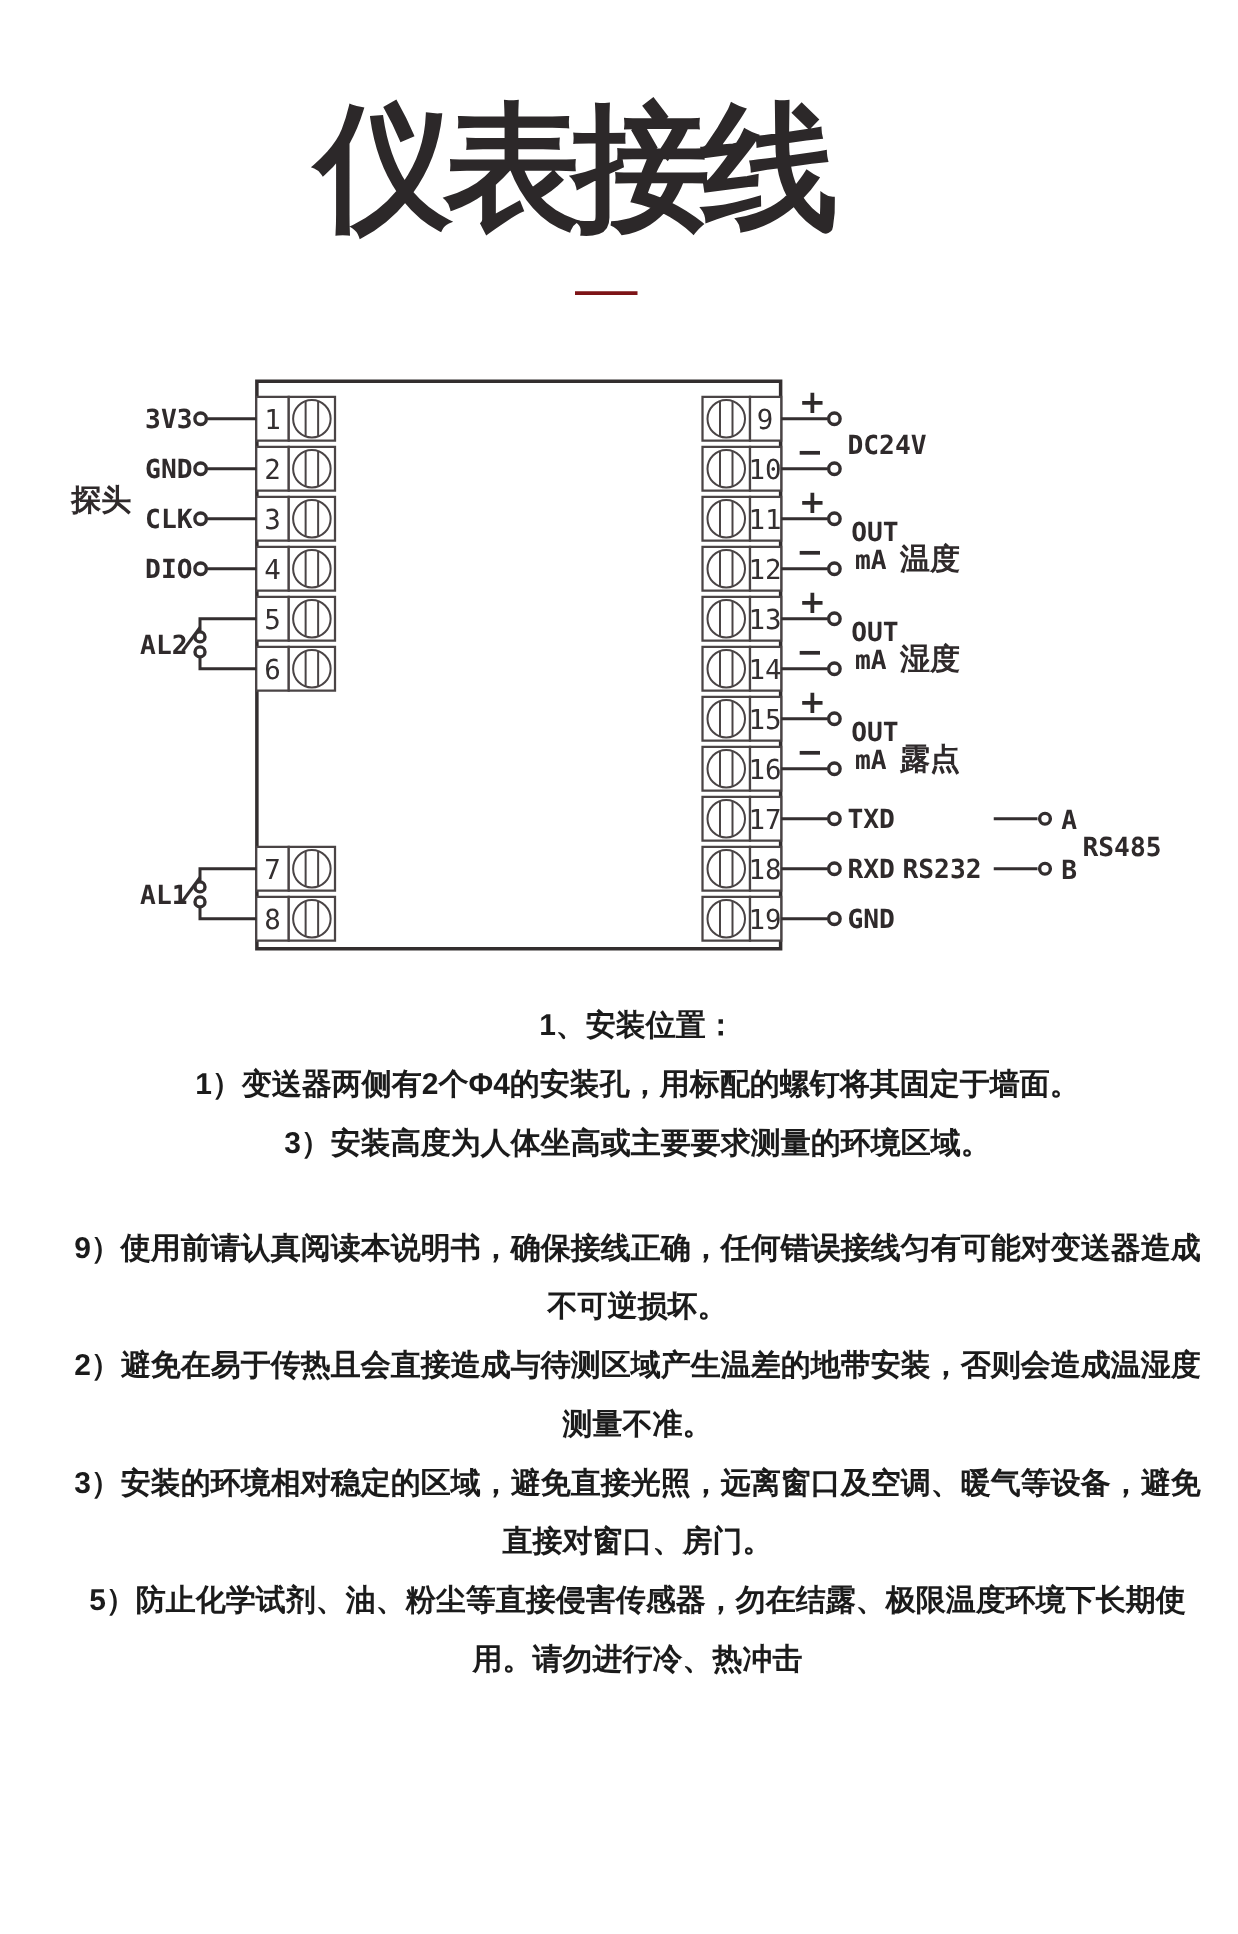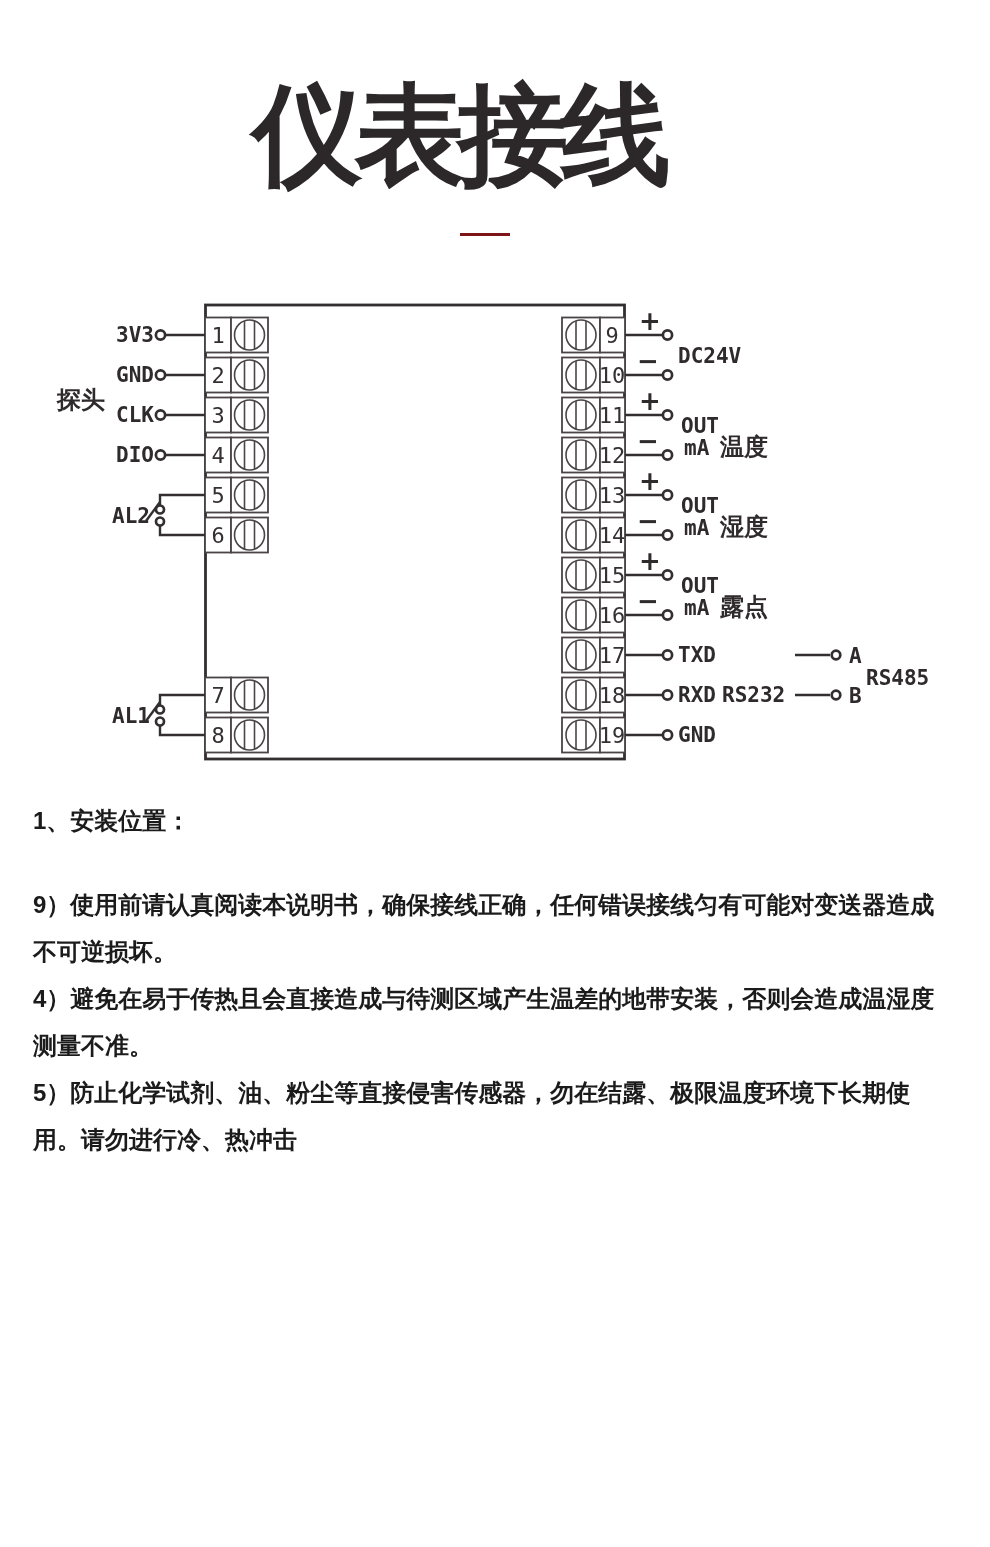--- a/index.html
+++ b/index.html
@@ -15,22 +15,22 @@
   .box{fill:none;stroke:#332e2f;stroke-width:2.8;}
   .cell{fill:#ffffff;stroke:#4a4445;stroke-width:1.8;}
   .screw{fill:none;stroke:#4a4445;stroke-width:1.6;}
   .wire{fill:none;stroke:#332e2f;stroke-width:2.4;}
   .node{fill:#ffffff;stroke:#332e2f;stroke-width:2.7;}
   .num{font:400 22px "DejaVu Sans Mono","Liberation Mono",monospace;fill:#342f30;text-anchor:middle;}
   .plabel{font:700 21px "DejaVu Sans Mono","Liberation Mono",monospace;fill:#2f2a2b;}
   .sign{font:700 26px "DejaVu Sans","Liberation Sans",sans-serif;fill:#2f2a2b;text-anchor:middle;}
   .cjk{font:600 24px "Liberation Sans","DejaVu Sans",sans-serif;fill:#2f2a2b;}
   
-  .instructions{position:absolute;left:33px;top:797px;width:922px;color:#1b1b1b;
-                font-size:24px;line-height:47px;font-weight:600;text-align:left;}
+  .instructions{position:absolute;left:49px;top:797px;width:922px;color:#1b1b1b;
+                font-size:24px;line-height:47px;font-weight:600;text-align:center;}
   .instructions p{margin:0;}
   .sec-notes{margin-top:37px;}
 </style>
 </head>
 <body>
 
 <div class="page">
 
   <h1 class="title">仪表接线</h1>
   <div class="title-underline"></div>
@@ -335,21 +335,24 @@
 
       <line class="wire" x1="625" y1="440" x2="662" y2="440"></line>
         <circle class="node" cx="667.5" cy="440" r="4.6"></circle>
       <text class="plabel" x="678" y="447">GND</text>
     </g>
   </svg>
 
   <main class="instructions">
     <section>
       <p>1、安装位置：</p>
+      <p>1）变送器两侧有2个Φ4的安装孔，用标配的螺钉将其固定于墙面。</p>
+      <p>3）安装高度为人体坐高或主要要求测量的环境区域。</p>
     </section>
     <section class="sec-notes">
       <p>9）使用前请认真阅读本说明书，确保接线正确，任何错误接线匀有可能对变送器造成不可逆损坏。</p>
-      <p>4）避免在易于传热且会直接造成与待测区域产生温差的地带安装，否则会造成温湿度测量不准。</p>
+      <p>2）避免在易于传热且会直接造成与待测区域产生温差的地带安装，否则会造成温湿度测量不准。</p>
+      <p>3）安装的环境相对稳定的区域，避免直接光照，远离窗口及空调、暖气等设备，避免直接对窗口、房门。</p>
       <p>5）防止化学试剂、油、粉尘等直接侵害传感器，勿在结露、极限温度环境下长期使用。请勿进行冷、热冲击</p>
     </section>
   </main>
 
 </div>
 
 </body></html>

